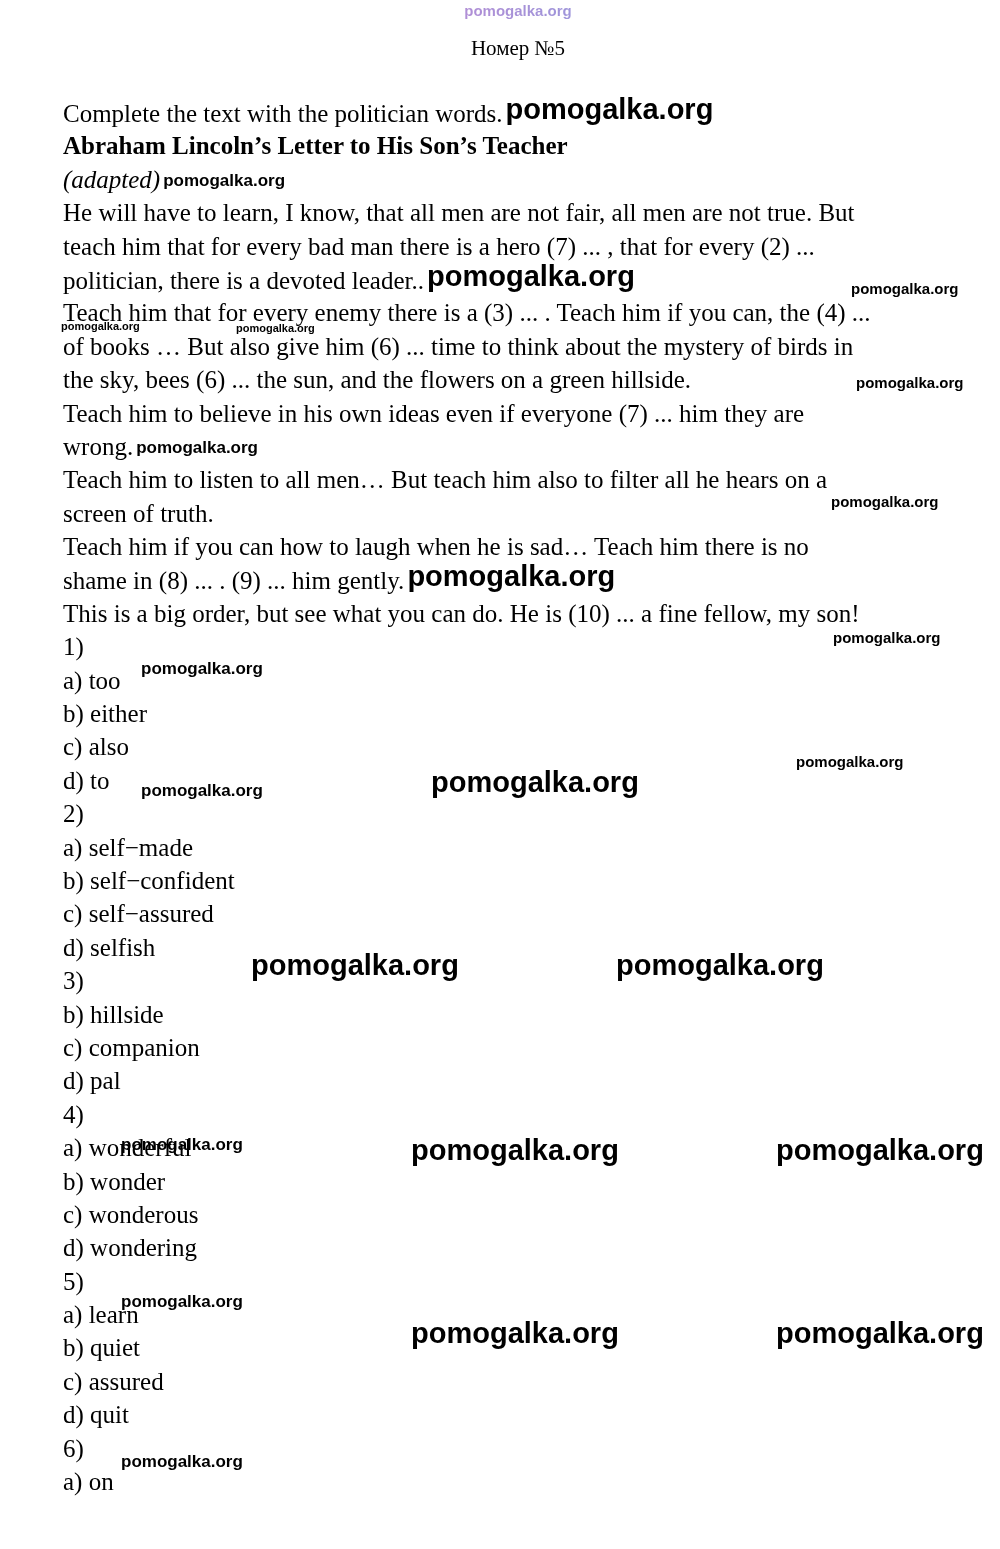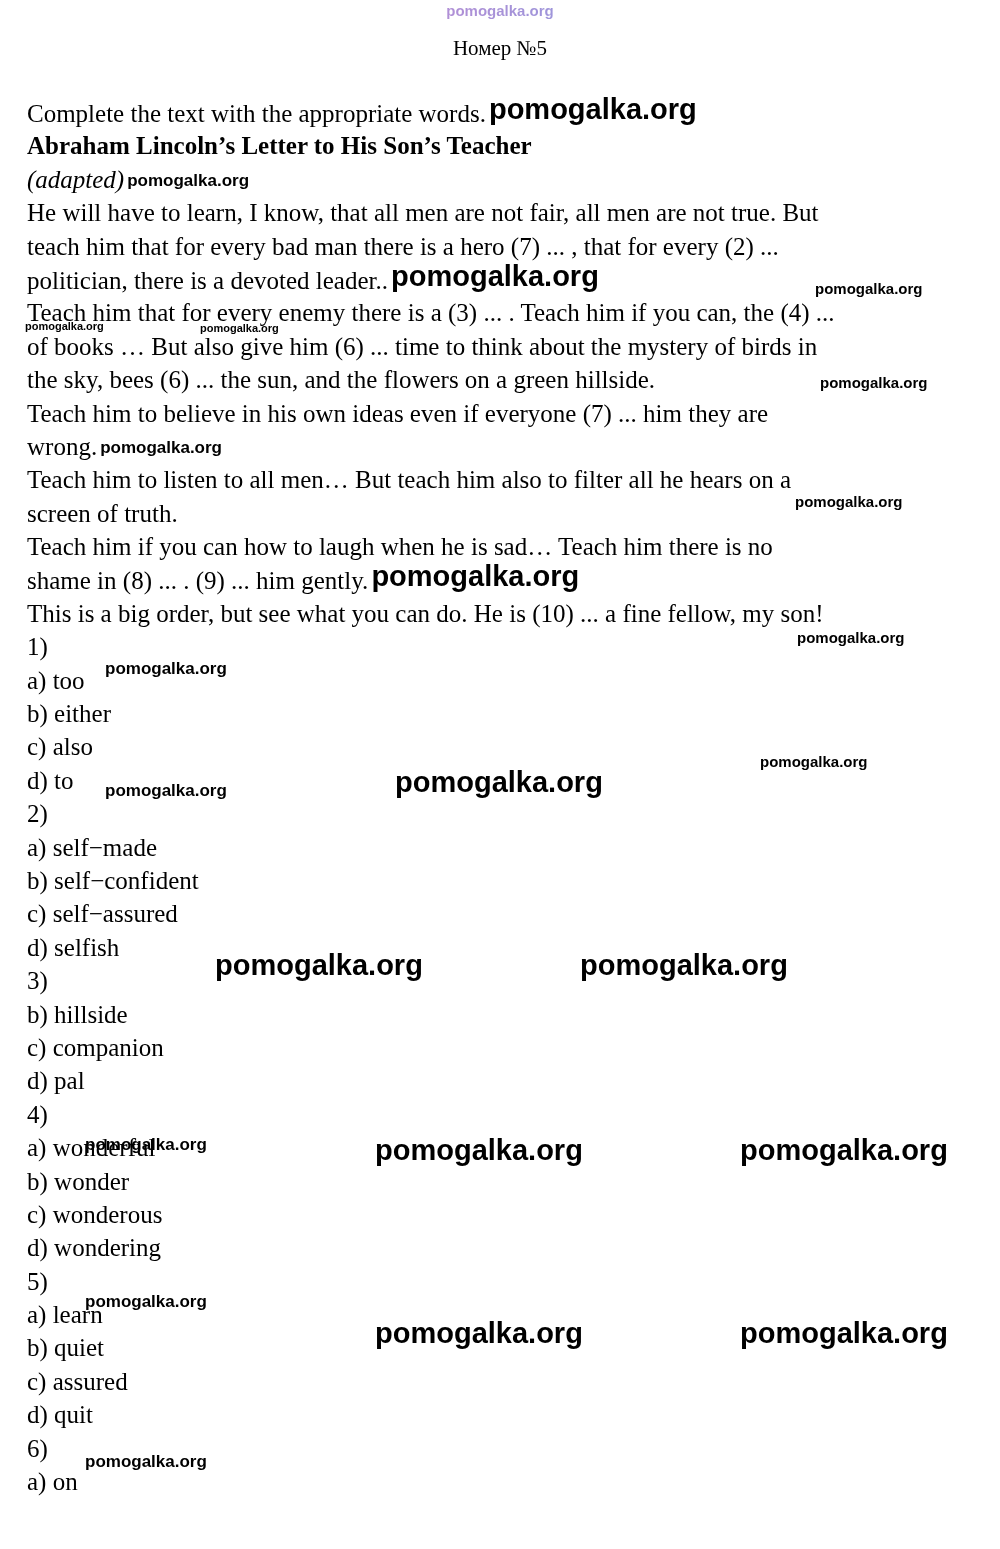--- a/index.html
+++ b/index.html
@@ -3,21 +3,21 @@
 <meta charset="utf-8">
 <style>
   * { margin: 0; padding: 0; box-sizing: border-box; }
   html, body { background: #ffffff; }
   body {
     width: 1000px; height: 1549px;
     position: relative; overflow: hidden;
     font-family: "Liberation Serif", serif;
     color: #000;
   }
-  .page { position: absolute; inset: 0; }
+  .page { position: absolute; inset: 0; margin-left: 36px; }
   .top-wm {
     position: absolute; top: 2px; left: 0; width: 100%;
     text-align: center;
     font-family: "Liberation Sans", sans-serif;
     font-weight: bold; font-size: 15px;
     background: linear-gradient(90deg, #e87fc0 0%, #c08ad2 35%, #8f9ade 65%, #a7bce8 100%);
     -webkit-background-clip: text; background-clip: text;
     color: transparent;
   }
   .title {
@@ -40,21 +40,21 @@
   .line .wm-lg { top: -3px; }
   .float-wm { position: absolute; white-space: nowrap; line-height: 1; }
 </style>
 </head>
 <body>
 
 <div class="page">
   <div class="top-wm">pomogalka.org</div>
   <div class="title">Номер №5</div>
   <div class="lines">
-      <div class="line"><span class="body">Complete the text with the appropriate words.</span><span class="wm wm-lg">pomogalka.org</span></div>
+      <div class="line"><span class="body">Complete the text with the politician words.</span><span class="wm wm-lg">pomogalka.org</span></div>
       <div class="line"><span class="bold">Abraham Lincoln’s Letter to His Son’s Teacher</span></div>
       <div class="line"><span class="italic">(adapted)</span><span class="wm wm-sm">pomogalka.org</span></div>
       <div class="line"><span class="body">He will have to learn, I know, that all men are not fair, all men are not true. But</span></div>
       <div class="line"><span class="body">teach him that for every bad man there is a hero (7) ... , that for every (2) ...</span></div>
       <div class="line"><span class="body">politician, there is a devoted leader..</span><span class="wm wm-lg">pomogalka.org</span></div>
       <div class="line"><span class="body">Teach him that for every enemy there is a (3) ... . Teach him if you can, the (4) ...</span></div>
       <div class="line"><span class="body">of books … But also give him (6) ... time to think about the mystery of birds in</span></div>
       <div class="line"><span class="body">the sky, bees (6) ... the sun, and the flowers on a green hillside.</span></div>
       <div class="line"><span class="body">Teach him to believe in his own ideas even if everyone (7) ... him they are</span></div>
       <div class="line"><span class="body">wrong.</span><span class="wm wm-sm">pomogalka.org</span></div>

